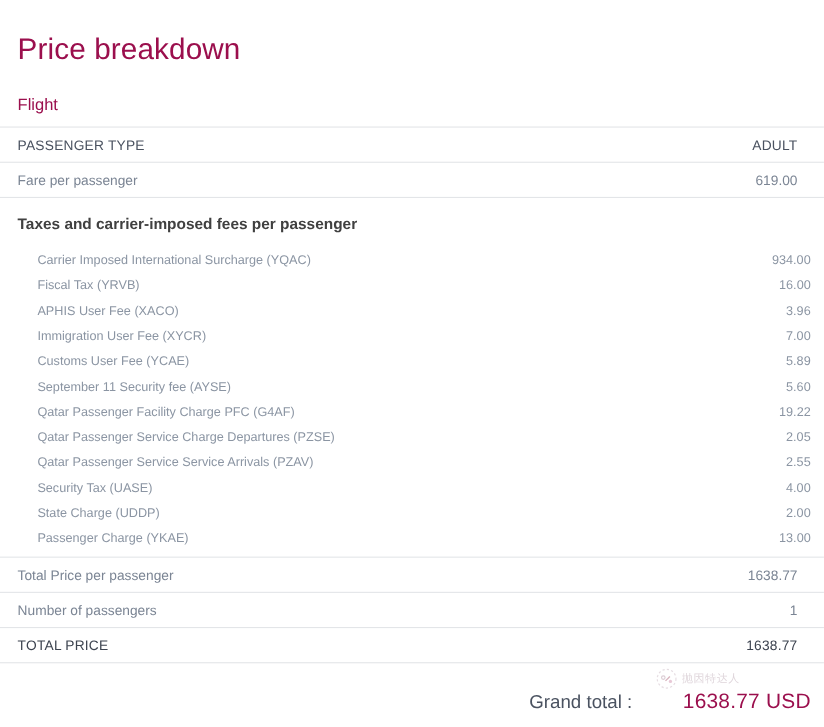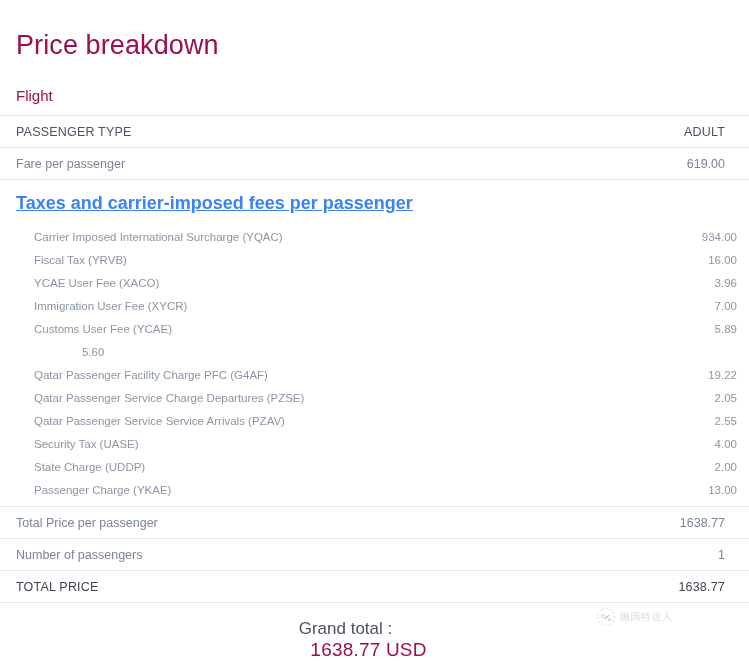--- a/index.html
+++ b/index.html
@@ -89,26 +89,25 @@
 
   .row.noline {
     border-top: none;
   }
 
   .taxes-block {
     border-top: 1px solid #e3e5e8;
     padding-top: 0;
   }
   .taxes-heading {
-    font-size: 18px;
+    font-size: 14px;
     font-weight: bold;
-    color: #3b82f6;
+    color: #404040;
     padding: 14px 16px 8px 16px;
     line-height: 18px;
-    text-decoration: underline;
   }
   .tax-row {
     display: flex;
     align-items: flex-end;
     justify-content: space-between;
     padding: 0 12px 0 34px;
     height: 23px;
     box-sizing: border-box;
     gap: 11px;
   }
@@ -130,21 +129,20 @@
     position: absolute;
     left: 0;
     top: 616px;
     width: 749px;
     height: 45px;
     display: flex;
     align-items: center;
     justify-content: flex-end;
     padding-right: 12px;
     box-sizing: border-box;
-    flex-direction: column;
   }
   .grand-label {
     font-size: 17px;
     color: #4a5260;
     margin-right: 46px;
     white-space: nowrap;
   }
   .grand-value {
     font-size: 19px;
     color: #9b0f4d;
@@ -204,32 +202,33 @@
       <div id="tax-rows">
           <div class="tax-row">
             <span class="label">Carrier Imposed International Surcharge (YQAC)</span>
             <span class="value">934.00</span>
           </div>
           <div class="tax-row">
             <span class="label">Fiscal Tax (YRVB)</span>
             <span class="value">16.00</span>
           </div>
           <div class="tax-row">
-            <span class="label">YCAE User Fee (XACO)</span>
+            <span class="label">APHIS User Fee (XACO)</span>
             <span class="value">3.96</span>
           </div>
           <div class="tax-row">
             <span class="label">Immigration User Fee (XYCR)</span>
             <span class="value">7.00</span>
           </div>
           <div class="tax-row">
             <span class="label">Customs User Fee (YCAE)</span>
             <span class="value">5.89</span>
           </div>
           <div class="tax-row">
+            <span class="label">September 11 Security fee (AYSE)</span>
             <span class="value">5.60</span>
           </div>
           <div class="tax-row">
             <span class="label">Qatar Passenger Facility Charge PFC (G4AF)</span>
             <span class="value">19.22</span>
           </div>
           <div class="tax-row">
             <span class="label">Qatar Passenger Service Charge Departures (PZSE)</span>
             <span class="value">2.05</span>
           </div>

